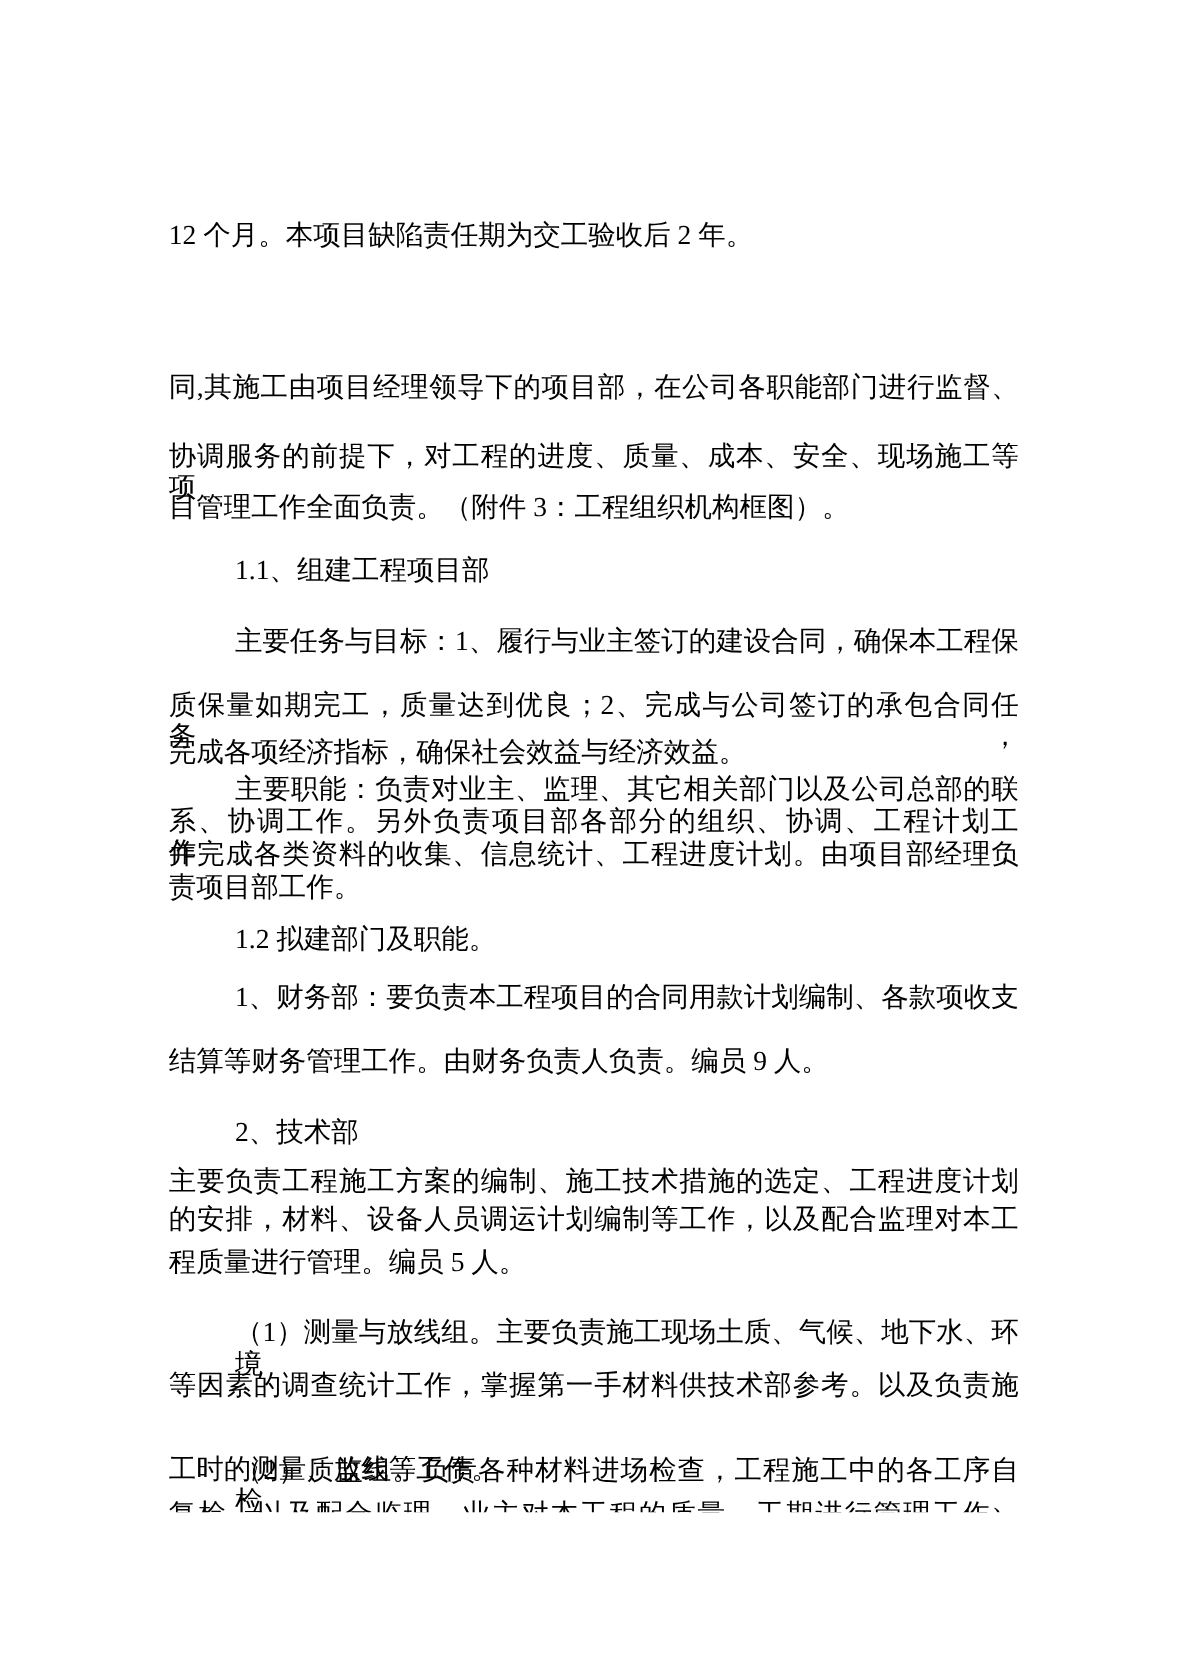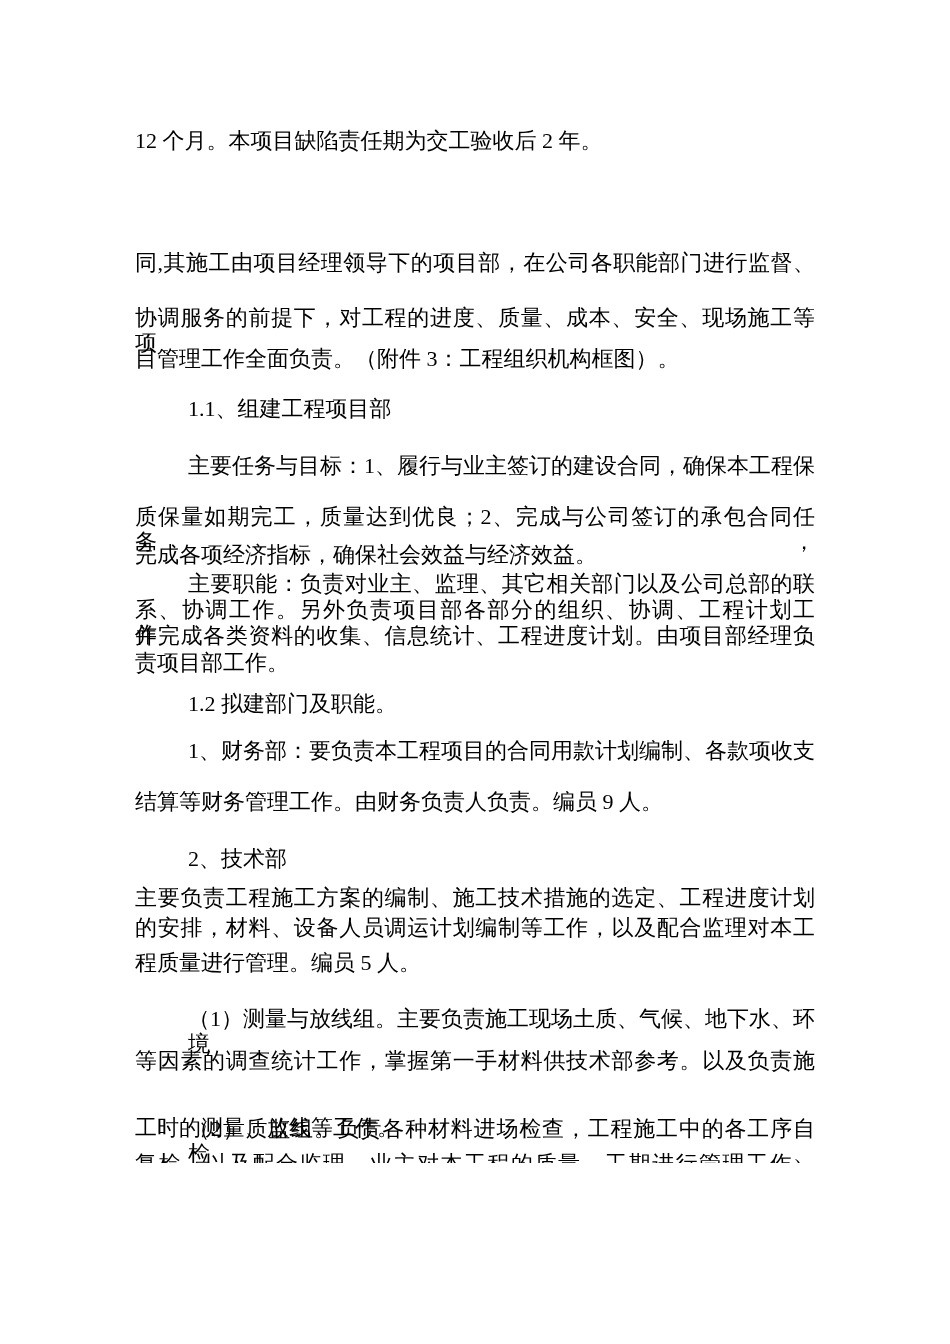--- a/index.html
+++ b/index.html
@@ -8,20 +8,21 @@
     background: #ffffff;
   }
   .page {
     position: relative;
     width: 950px;
     height: 1163px;
     background: #ffffff;
     font-family: "Liberation Serif", "DejaVu Serif", serif;
     color: #000000;
     overflow: hidden;
+    margin-top: 47px;
   }
   .line {
     position: absolute;
     left: 135px;
     width: 680px;
     font-size: 22px;
     line-height: 1.15;
     white-space: nowrap;
   }
   

